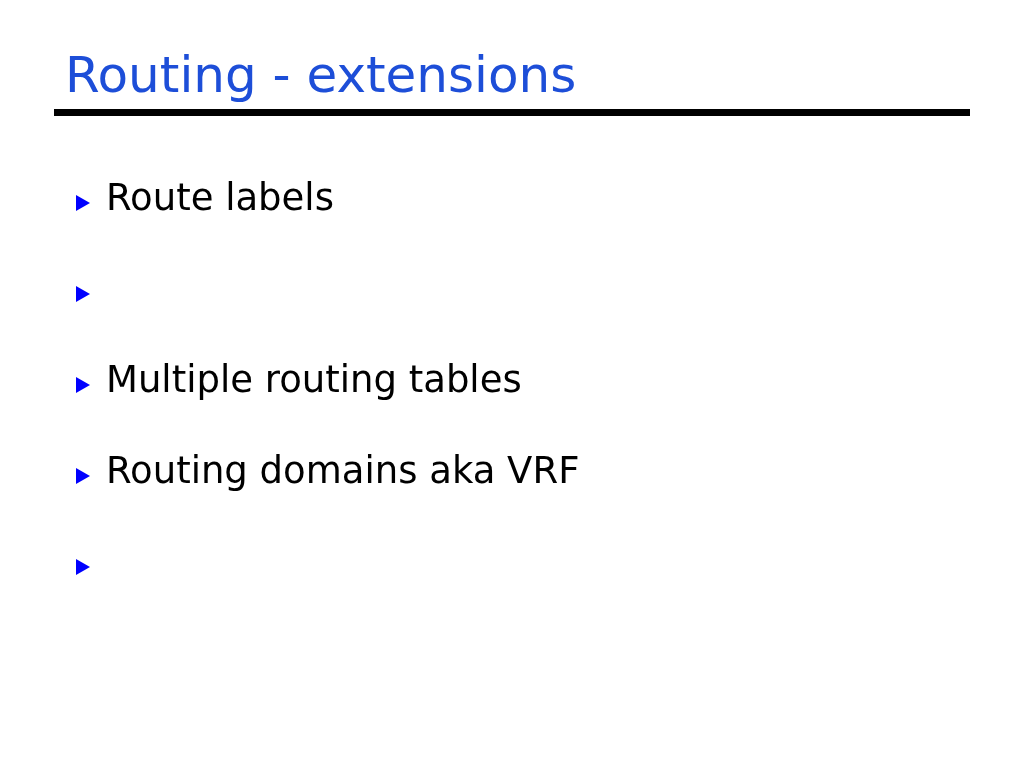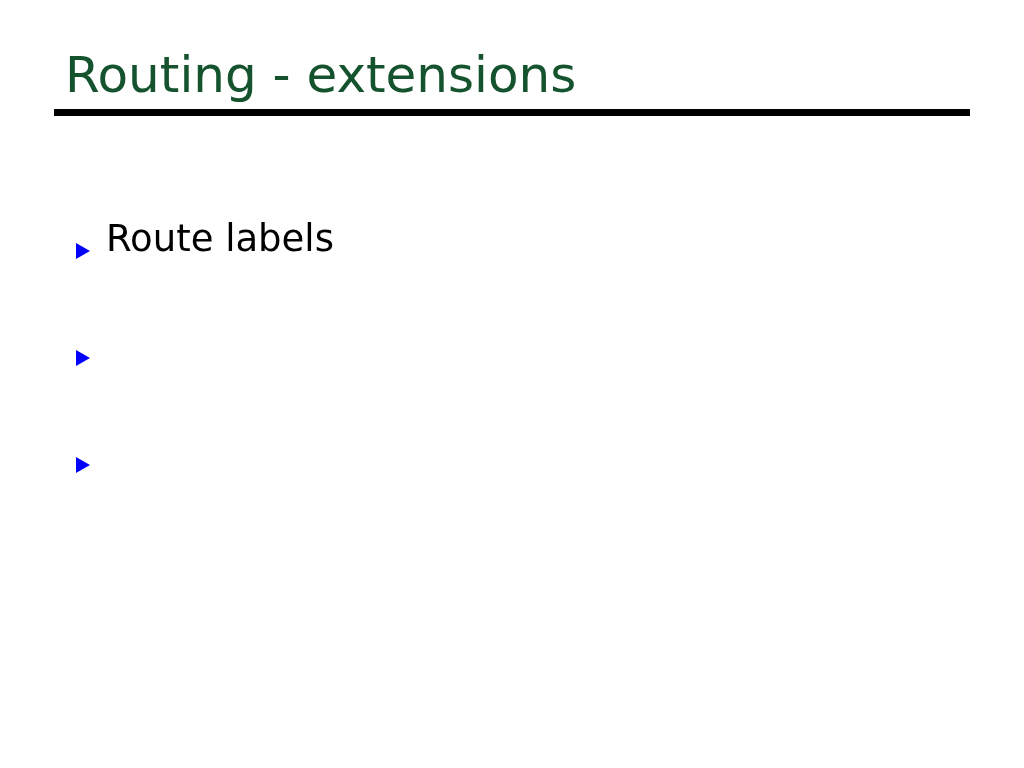--- a/index.html
+++ b/index.html
@@ -25,21 +25,21 @@
   .title-block {
     position: absolute;
     left: 54px;
     top: 46px;
     width: 916px;
   }
   .slide-title {
     font-size: 50px;
     line-height: 58px;
     font-weight: 400;
-    color: #14532d;
+    color: #1d4ed8;
     letter-spacing: 0px;
     white-space: nowrap;
     padding-left: 11px;
   }
   .title-rule {
     margin-top: 5px;
     width: 916px;
     height: 7px;
     background: #000000;
   }
@@ -51,22 +51,21 @@
     top: 152px;
     width: 900px;
     list-style: none;
     margin: 0;
     padding: 0;
   }
   .bullet-item {
     position: relative;
     height: 91px;
     display: flex;
-    align-items: flex-end;
-    margin-top: 16px;
+    align-items: center;
   }
   .bullet-marker {
     flex: 0 0 auto;
     width: 14px;
     height: 16px;
     margin-top: 11px;
     margin-right: 16px;
     display: block;
   }
   .bullet-marker svg {
@@ -103,21 +102,37 @@
     </li>
 
     <li class="bullet-item">
       <span class="bullet-marker">
         <svg width="14" height="16" viewBox="0 0 14 16" xmlns="http://www.w3.org/2000/svg">
           <polygon points="0,0 14,8 0,16" fill="#0000ff"></polygon>
         </svg>
       </span>
     </li>
 
+    <li class="bullet-item">
+      <span class="bullet-marker">
+        <svg width="14" height="16" viewBox="0 0 14 16" xmlns="http://www.w3.org/2000/svg">
+          <polygon points="0,0 14,8 0,16" fill="#0000ff"></polygon>
+        </svg>
+      </span>
+      <span class="bullet-text">Multiple routing tables</span>
+    </li>
 
+    <li class="bullet-item">
+      <span class="bullet-marker">
+        <svg width="14" height="16" viewBox="0 0 14 16" xmlns="http://www.w3.org/2000/svg">
+          <polygon points="0,0 14,8 0,16" fill="#0000ff"></polygon>
+        </svg>
+      </span>
+      <span class="bullet-text">Routing domains aka VRF</span>
+    </li>
 
     <li class="bullet-item">
       <span class="bullet-marker">
         <svg width="14" height="16" viewBox="0 0 14 16" xmlns="http://www.w3.org/2000/svg">
           <polygon points="0,0 14,8 0,16" fill="#0000ff"></polygon>
         </svg>
       </span>
     </li>
 
   </ul>

